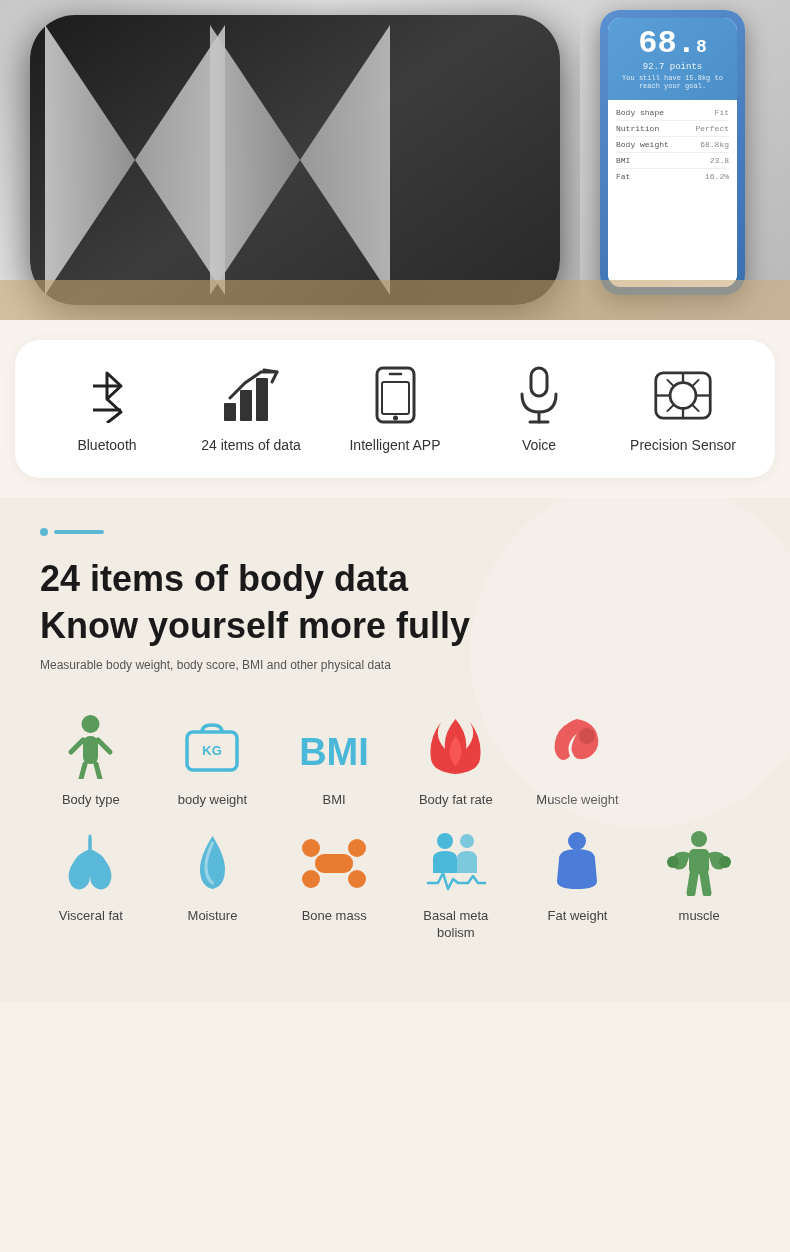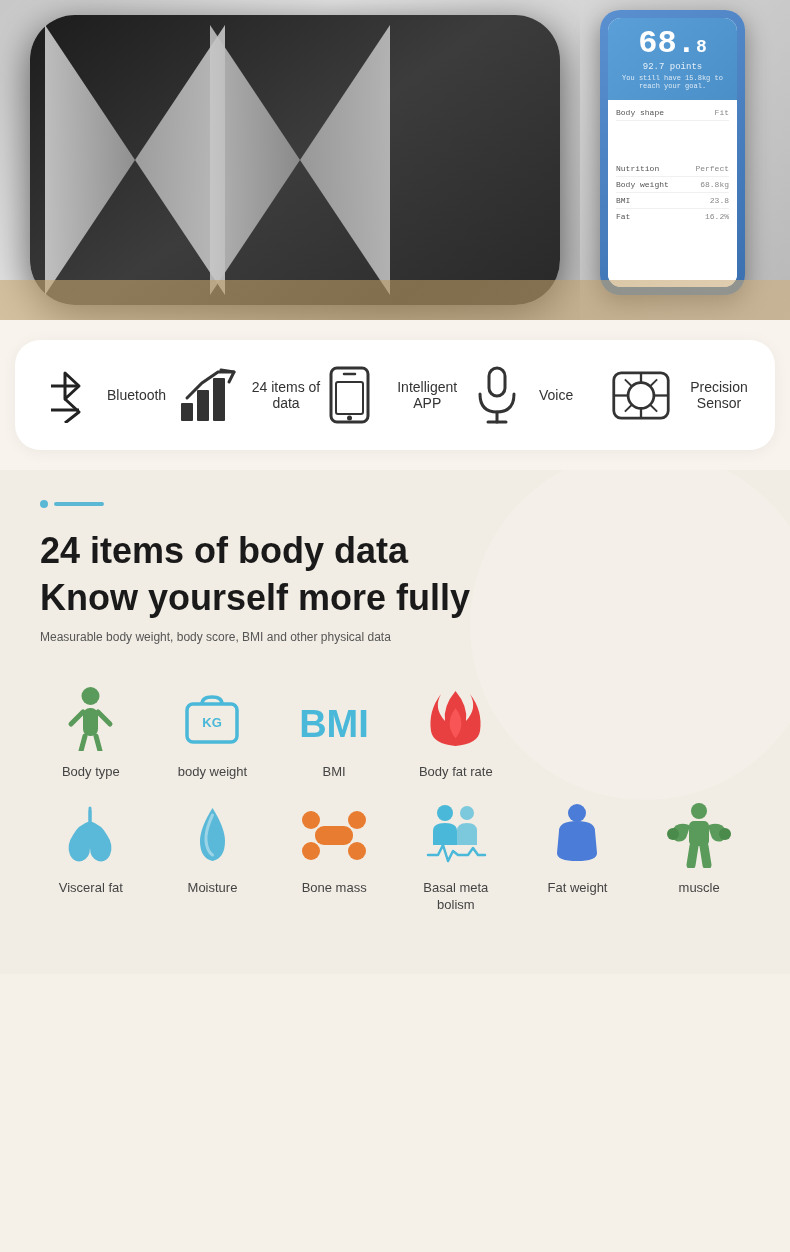--- a/index.html
+++ b/index.html
@@ -34,20 +34,21 @@
       border-radius: 25px;
       padding: 25px 20px;
       display: flex;
       justify-content: space-around;
       align-items: center;
       box-shadow: 0 2px 15px rgba(0,0,0,0.05);
     }
 
     .feature-item {
       display: flex;
+      flex-direction: column;
       align-items: center;
       gap: 12px;
       flex: 1;
     }
 
     .feature-icon {
       width: 60px;
       height: 60px;
       display: flex;
       align-items: center;
@@ -199,21 +200,21 @@
         <div style="font-size:32px; font-weight:bold; color:white; line-height:1;">68.<span style="font-size:18px;">8</span></div>
         <div style="font-size:9px; color:rgba(255,255,255,0.85); margin-top:2px;">92.7 points</div>
         <div style="font-size:7px; color:rgba(255,255,255,0.8); margin-top:2px;">You still have 15.8kg to reach your goal.</div>
       </div>
 
       <div style="padding:5px 8px; flex:1; background:white;">
         <div style="display:flex; justify-content:space-between; padding:3px 0; font-size:8px; color:#555; border-bottom:1px solid #f0f0f0;">
           <span>Body shape</span>
             <span style="color:#888;">Fit</span>
         </div>
-        <div style="display:flex; justify-content:space-between; padding:3px 0; font-size:8px; color:#555; border-bottom:1px solid #f0f0f0;margin-top:40px;">
+        <div style="display:flex; justify-content:space-between; padding:3px 0; font-size:8px; color:#555; border-bottom:1px solid #f0f0f0;">
           <span>Nutrition</span>
             <span style="color:#888;">Perfect</span>
         </div>
         <div style="display:flex; justify-content:space-between; padding:3px 0; font-size:8px; color:#555; border-bottom:1px solid #f0f0f0;">
           <span>Body weight</span>
             <span style="color:#888;">68.8kg</span>
         </div>
         <div style="display:flex; justify-content:space-between; padding:3px 0; font-size:8px; color:#555; border-bottom:1px solid #f0f0f0;">
           <span>BMI</span>
             <span style="color:#888;">23.8</span>
@@ -358,20 +359,30 @@
       <div class="data-icon">
         <svg width="55" height="65" viewBox="0 0 55 65">
 
           <path d="M27.5 5 Q40 20 38 35 Q50 22 42 8 Q55 25 52 45 Q50 58 27.5 60 Q5 58 3 45 Q0 25 13 8 Q5 22 17 35 Q15 20 27.5 5Z" fill="#e84040"></path>
           <path d="M27.5 22 Q35 32 33 42 Q30 50 27.5 52 Q25 50 22 42 Q20 32 27.5 22Z" fill="#ff6060" opacity="0.7"></path>
         </svg>
       </div>
       <span class="data-label">Body fat rate</span>
     </div>
 
+    <div class="data-item">
+      <div class="data-icon">
+        <svg width="65" height="65" viewBox="0 0 65 65">
+
+          <path d="M32 5 Q48 8 52 20 Q56 32 48 40 Q42 46 35 45 Q30 45 28 40 Q25 35 28 28 Q30 22 32 20 Q28 22 25 28 Q22 35 25 42 Q20 48 15 45 Q8 40 10 28 Q12 15 25 8 Q28 6 32 5Z" fill="#e84040"></path>
+          <circle cx="42" cy="22" r="8" fill="#c83030"></circle>
+        </svg>
+      </div>
+      <span class="data-label">Muscle weight</span>
+    </div>
 
   </div>
 
   <div class="data-grid">
 
     <div class="data-item">
       <div class="data-icon">
         <svg width="65" height="65" viewBox="0 0 65 65">
 
           <path d="M32 8 L32 30" stroke="#5ab8d8" stroke-width="3" stroke-linecap="round"></path>

